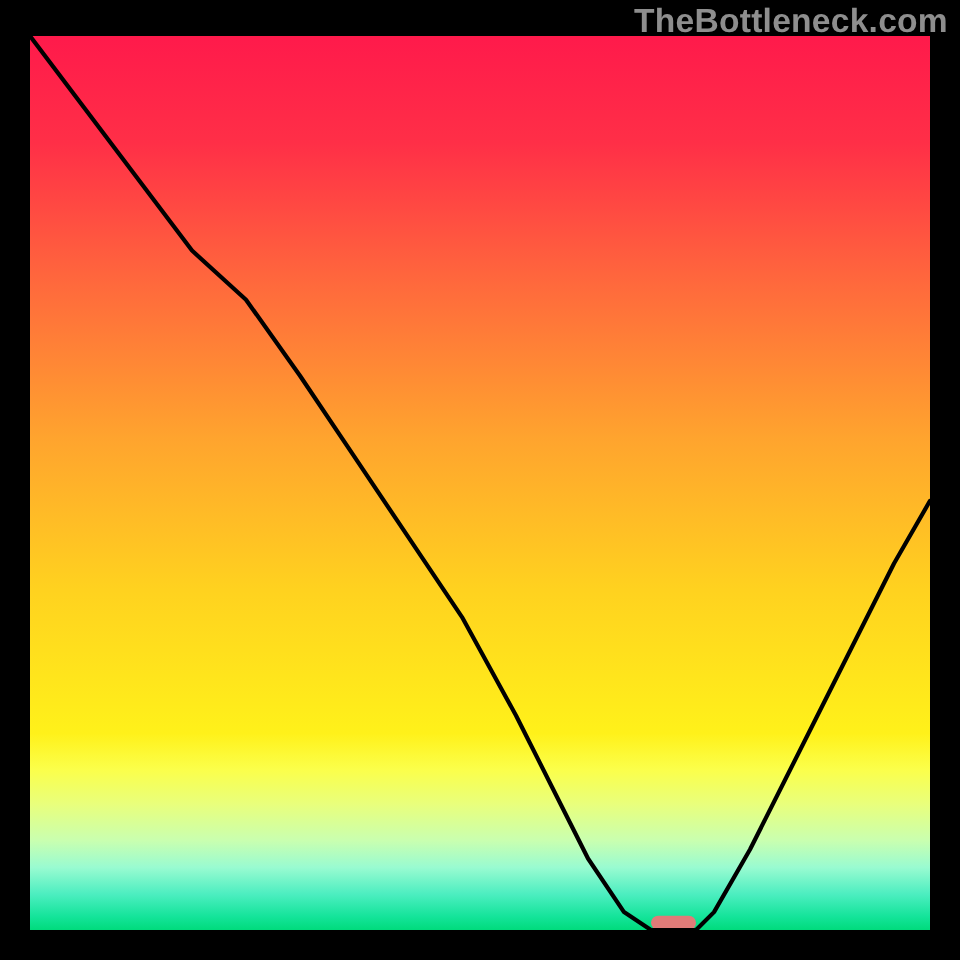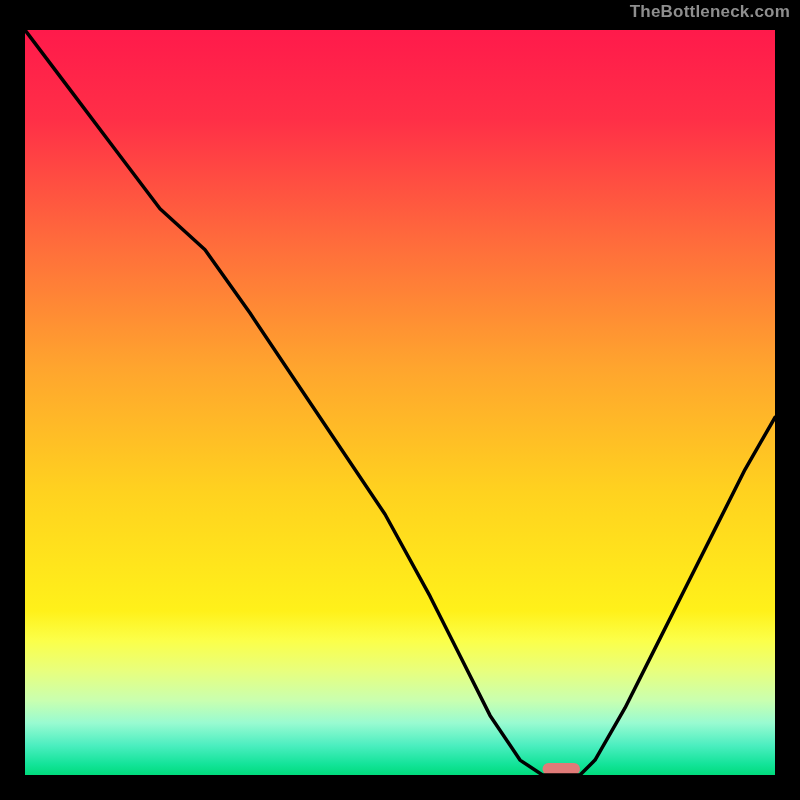--- a/index.html
+++ b/index.html
@@ -16,21 +16,21 @@
     top: 0;
     width: 800px;
     height: 800px;
     background: #000;
   }
   .watermark {
     position: absolute;
     top: 2px;
     right: 10px;
     font-family: Arial, Helvetica, sans-serif;
-    font-size: 17px;
+    font-size: 28px;
     font-weight: 600;
     color: #8e8e8e;
     letter-spacing: 0.2px;
     text-align: center;
   }
   svg.plot {
     position: absolute;
     left: 25px;
     top: 30px;
     width: 750px;

